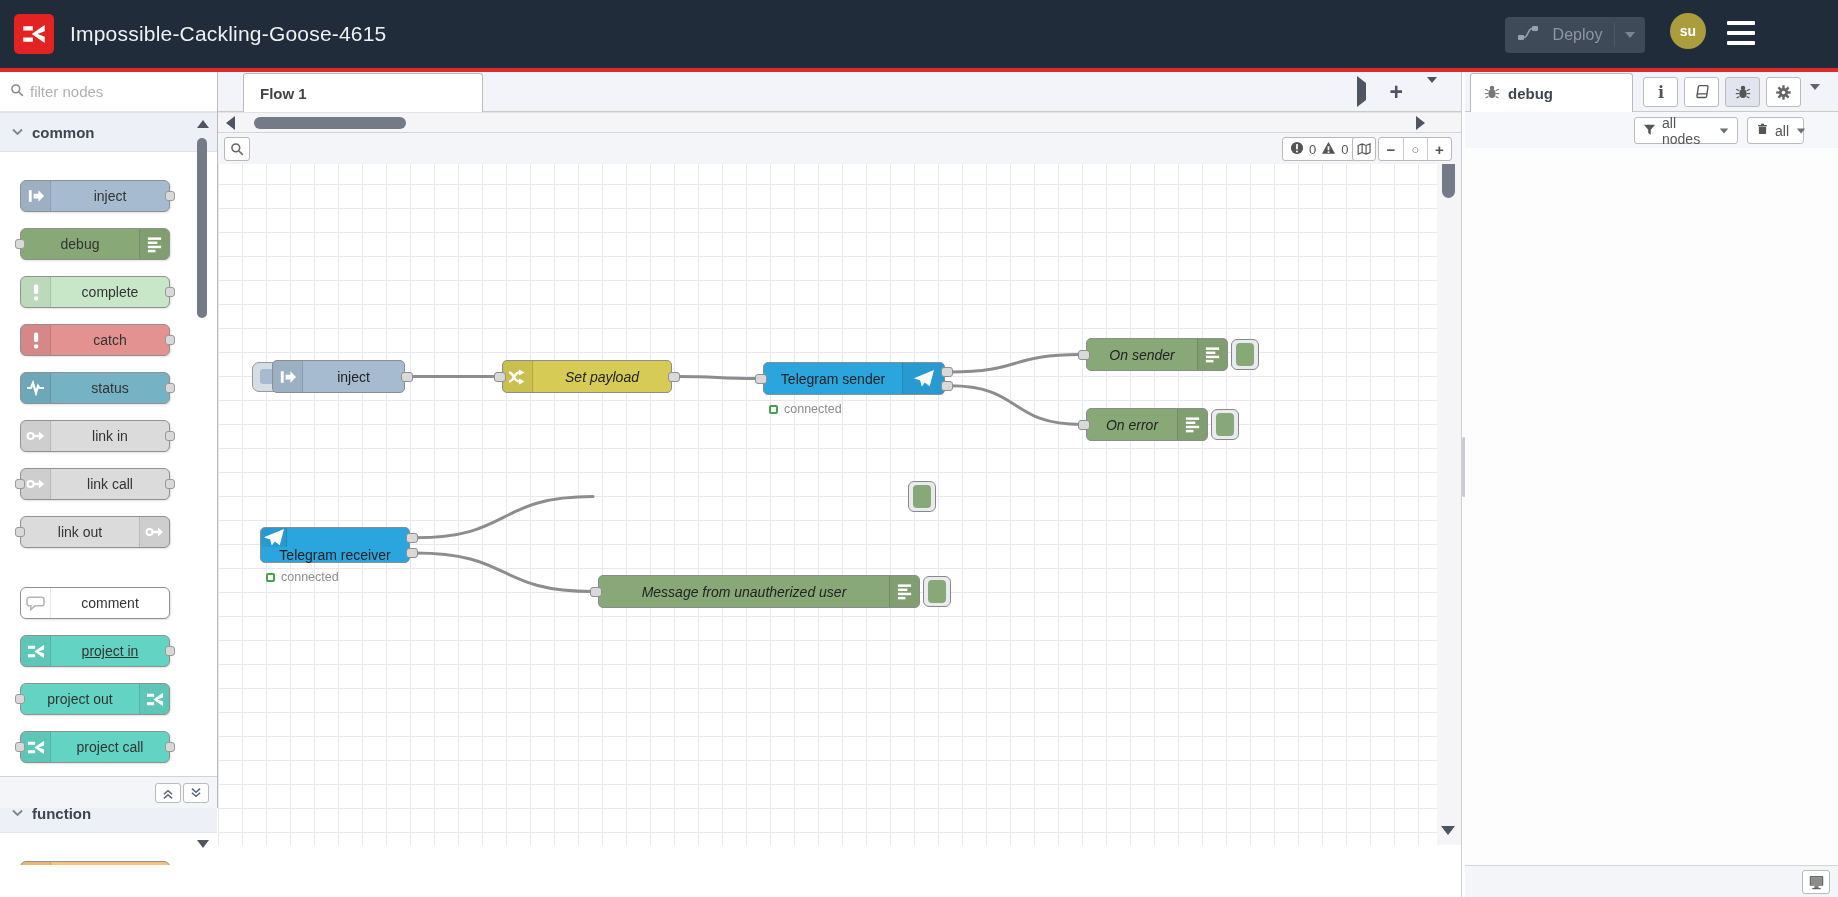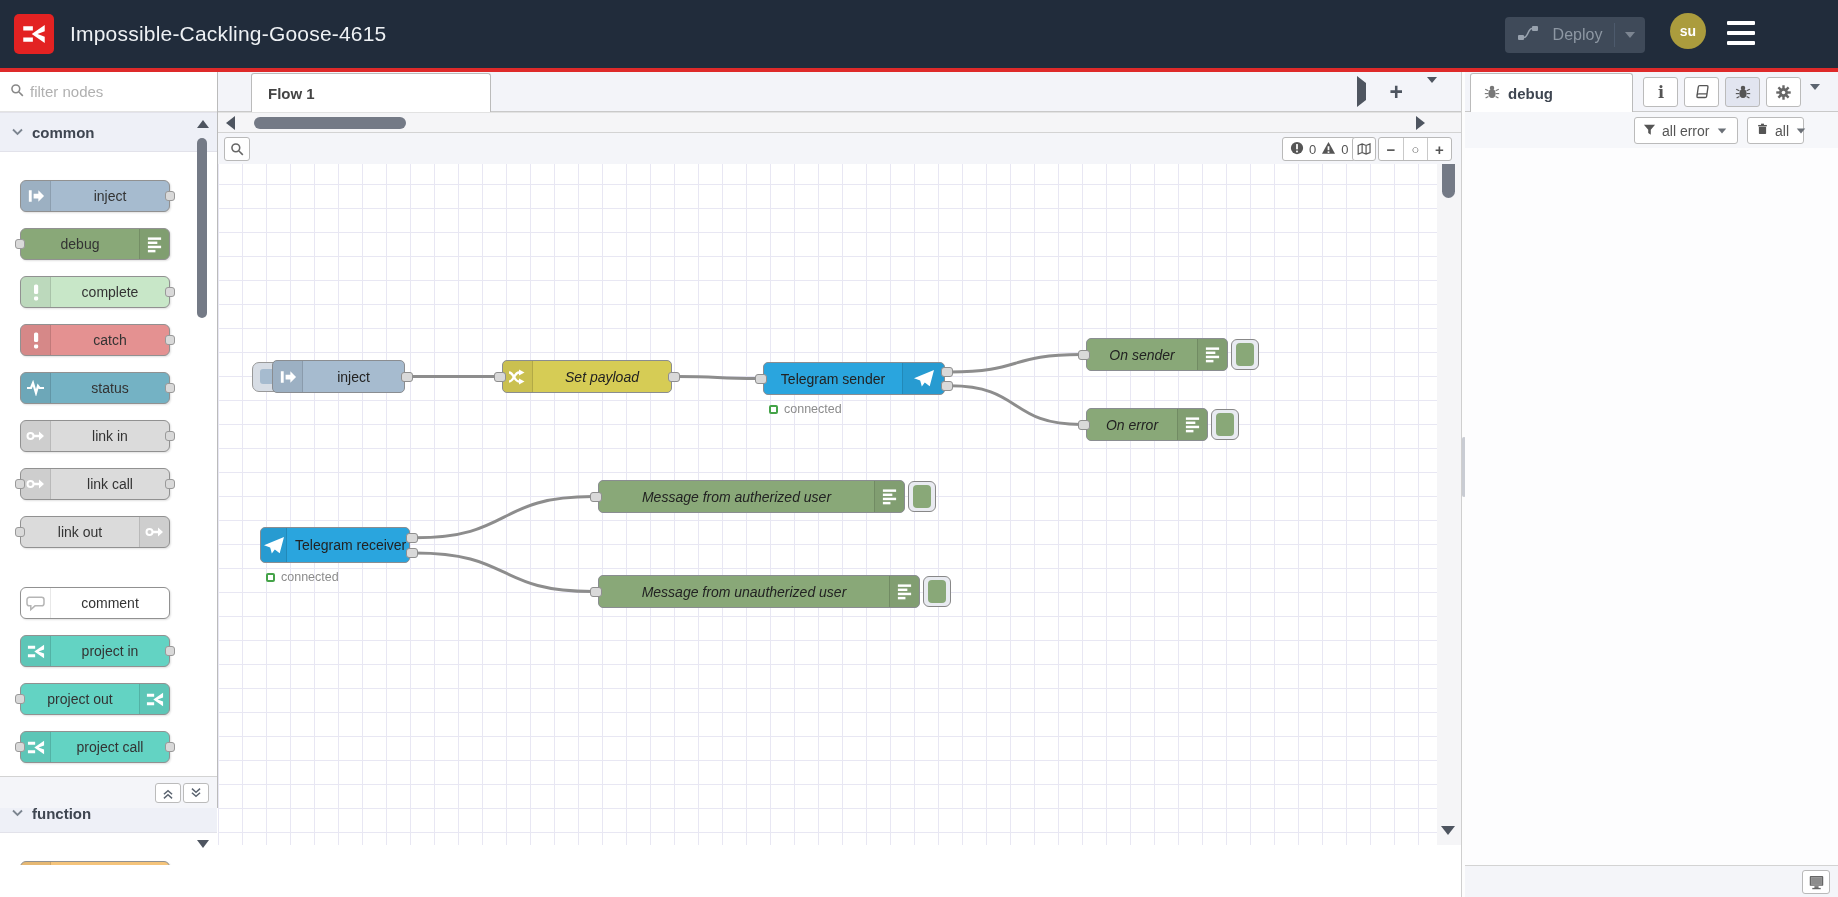--- a/index.html
+++ b/index.html
@@ -40,21 +40,21 @@
   .pport.in { left:-6px; } .pport.out { right:-6px; }
   .pal-scroll-up { position:absolute; left:197px; top:48px; } 
   .pal-thumb { position:absolute; left:197px; top:66px; width:10px; height:180px; background:#747a86; border-radius:5px; }
   .pal-scroll-down { position:absolute; left:197px; top:768px; }
   .pal-footer { position:absolute; left:0; bottom:0; width:217px; height:32px; background:#f4f5f9; border-top:1px solid #d3d3d3; }
   .pal-footer .pfbtn { position:absolute; top:6px; width:26px; height:20px; background:#fff; border:1px solid #bbb; border-radius:3px; display:flex; align-items:center; justify-content:center; }
 
   
   .workspace { position:absolute; left:218px; top:72px; width:1243px; height:825px; }
   .tabbar { position:relative; height:40px; background:#f3f4f9; border-bottom:1px solid #c9c9c9; }
-  .flow-tab { position:absolute; left:25px; top:1px; width:240px; height:39px; background:#fff; border:1px solid #bbb; border-bottom:none; border-radius:3px 3px 0 0; display:flex; align-items:center; padding-left:16px; font-size:15px; font-weight:bold; color:#444;margin-left:8px; }
+  .flow-tab { position:absolute; left:25px; top:1px; width:240px; height:39px; background:#fff; border:1px solid #bbb; border-bottom:none; border-radius:3px 3px 0 0; display:flex; align-items:center; padding-left:16px; font-size:15px; font-weight:bold; color:#444; }
   .tab-actions { position:absolute; right:0; top:0; height:40px; display:flex; align-items:center; }
   .tri-right { width:0; height:0; border-top:7px solid transparent; border-bottom:7px solid transparent; border-left:9px solid #4e5560; }
   .plus-btn { font-size:23px; font-weight:bold; color:#4e5560; line-height:20px; }
   .tab-act { margin-right:24px; cursor:pointer; }
 
   .canvas { position:absolute; left:0; top:40px; width:1243px; height:733px; background-color:#fff;
     background-image:linear-gradient(#e8e7f3 1px, transparent 1px), linear-gradient(90deg, #e8e7f3 1px, transparent 1px);
     background-size:24px 24px; overflow:hidden; }
   #wires { position:absolute; left:0; top:0; width:1219px; height:733px; }
   .cnode { position:absolute; border:1px solid #8a8d91; border-radius:5px; display:flex; align-items:stretch; font-size:14px; color:#222; cursor:grab; }
@@ -244,21 +244,21 @@
           <span class="pport in"></span>
         </div>
         <div class="pnode" style="background: rgb(255, 255, 255); margin-top: 39px;">
           <span class="picon left light">
             <svg width="19" height="17" viewBox="0 0 20 18">
               <path d="M3.5 2.5 h13 a2.5 2.5 0 0 1 2.5 2.5 v4 a2.5 2.5 0 0 1 -2.5 2.5 h-7 l-4.5 4 v-4 h-1.5 a2.5 2.5 0 0 1 -2.5 -2.5 v-4 a2.5 2.5 0 0 1 2.5 -2.5 z" stroke="#b5b5b5" stroke-width="1.6" fill="none"></path>
             </svg>
           </span>
           <span class="plabel">comment</span>
         </div>
-        <div class="pnode" style="background: rgb(99, 211, 195);">
+        <div class="pnode" style="background: rgb(99, 211, 195); text-decoration: underline;">
           <span class="picon left">
             <svg width="20" height="17" viewBox="0 0 23 20">
               <path d="M2 3.2h8.5v3.6H2z M2 13.2h8.5v3.6H2z M21 2 L9.5 10 21 18 v-5.6 L14.6 10 21 7.6 Z" fill="#ffffff"></path>
             </svg>
           </span>
           <span class="plabel">project in</span>
           <span class="pport out"></span>
         </div>
         <div class="pnode" style="background: rgb(99, 211, 195);">
           <span class="plabel">project out</span>
@@ -413,48 +413,34 @@
                 <rect x="2" y="10.3" width="14" height="2.6"></rect>
                 <rect x="2" y="14.7" width="8" height="2.6"></rect>
               </g>
             </svg>
           </span>
           <span class="cport" style="left:-9px; top:10.5px"></span>
         </div>
         <div class="dbg-btn" style="left: 993px; top: 297px;">
           <i style="background:#89a878"></i>
         </div>
-        <div class="cnode" style="left: 42px; top: 415px; width: 150px; height: 36px; background: rgb(42, 165, 222);">
+        <div class="cnode" style="left: 42px; top: 415px; width: 150px; height: 36px; background: rgb(42, 165, 222); flex-direction: column;">
           <span class="cicon left" style="width:26px">
             <svg width="22" height="19" viewBox="0 0 22 19">
               <path d="M21 1 L1 9.2 l6.2 2.2 1.6 6.1 3-3.9 4.9 3.6 Z" fill="#ffffff"></path>
               <path d="M7.2 11.4 L17 4 8.8 13.5 Z" fill="#ffffff" opacity="0.55"></path>
             </svg>
           </span>
           <span class="clabel">Telegram receiver</span>
           <span class="cport" style="right:-9px; top:4.799999999999999px"></span>
           <span class="cport" style="right:-9px; top:19.919999999999998px"></span>
         </div>
         <div class="nstatus" style="left: 48px; top: 458px;">
           <b></b>
           <span>connected</span>
-        </div>
-        <div class="cnode" style="left: 380px; top: 368px; width: 307px; height: 33px; background: rgb(137, 168, 120);">
-          <span class="clabel italic">Message from autherized user</span>
-          <span class="cicon right" style="width:30px">
-            <svg width="17" height="17" viewBox="0 0 18 18">
-              <g fill="#ffffff">
-                <rect x="2" y="1.5" width="14" height="2.6"></rect>
-                <rect x="2" y="5.9" width="10" height="2.6"></rect>
-                <rect x="2" y="10.3" width="14" height="2.6"></rect>
-                <rect x="2" y="14.7" width="8" height="2.6"></rect>
-              </g>
-            </svg>
-          </span>
-          <span class="cport" style="left:-9px; top:10.5px"></span>
         </div>
         <div class="dbg-btn" style="left: 690px; top: 369px;">
           <i style="background:#89a878"></i>
         </div>
         <div class="cnode" style="left: 380px; top: 463px; width: 322px; height: 33px; background: rgb(137, 168, 120);">
           <span class="clabel italic">Message from unautherized user</span>
           <span class="cicon right" style="width:30px">
             <svg width="17" height="17" viewBox="0 0 18 18">
               <g fill="#ffffff">
                 <rect x="2" y="1.5" width="14" height="2.6"></rect>
@@ -579,21 +565,21 @@
             <circle cx="10" cy="10" r="2.1" fill="#fff"></circle>
           </svg>
       </div>
       <div class="sb-caret"><span class="caret" style="border-top-color:#5b6470;"></span></div>
     </div>
     <div class="sb-toolbar">
       <div class="drop-btn" style="left:169px; width:104px;">
         <span><svg width="13" height="12" viewBox="0 0 15 14">
               <path d="M1 1 h13 l-5 5.6 v6 l-3-2.2 v-3.8 z" fill="#555"></path>
             </svg></span>
-        <span>all error</span>
+        <span>all nodes</span>
         <span class="caret" style="border-top-color:#6b7077; margin-left:2px; transform:scale(0.85);"></span>
       </div>
       <div class="drop-btn" style="left:282px; width:57px;">
         <span><svg width="13" height="14" viewBox="0 0 18 18">
               <g fill="#555">
                 <rect x="4" y="6" width="10" height="10" rx="1"></rect>
                 <rect x="3" y="3.4" width="12" height="2"></rect>
                 <rect x="7" y="1.6" width="4" height="2"></rect>
               </g>
             </svg></span>

